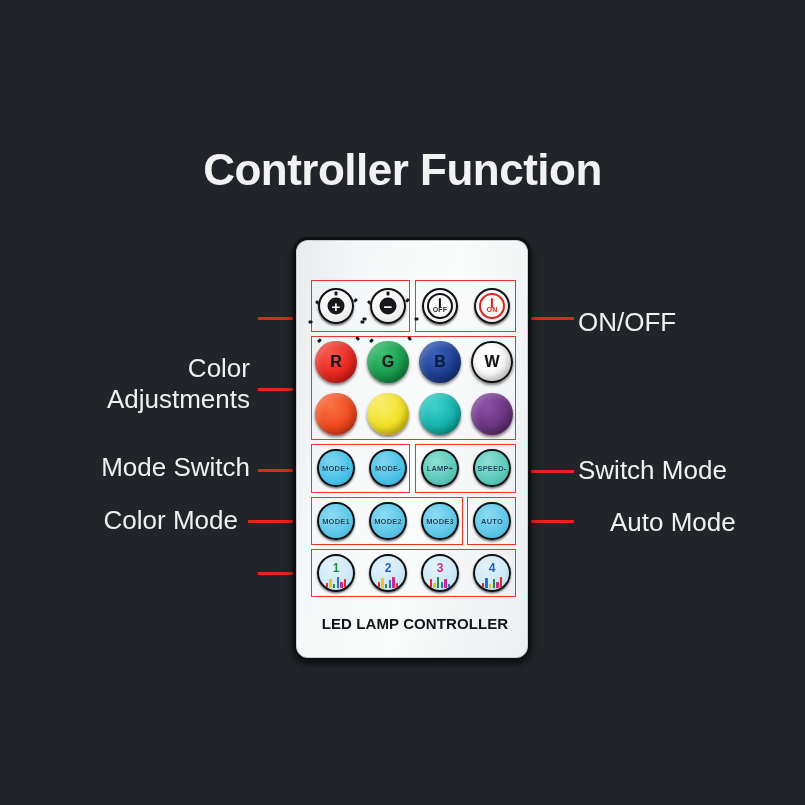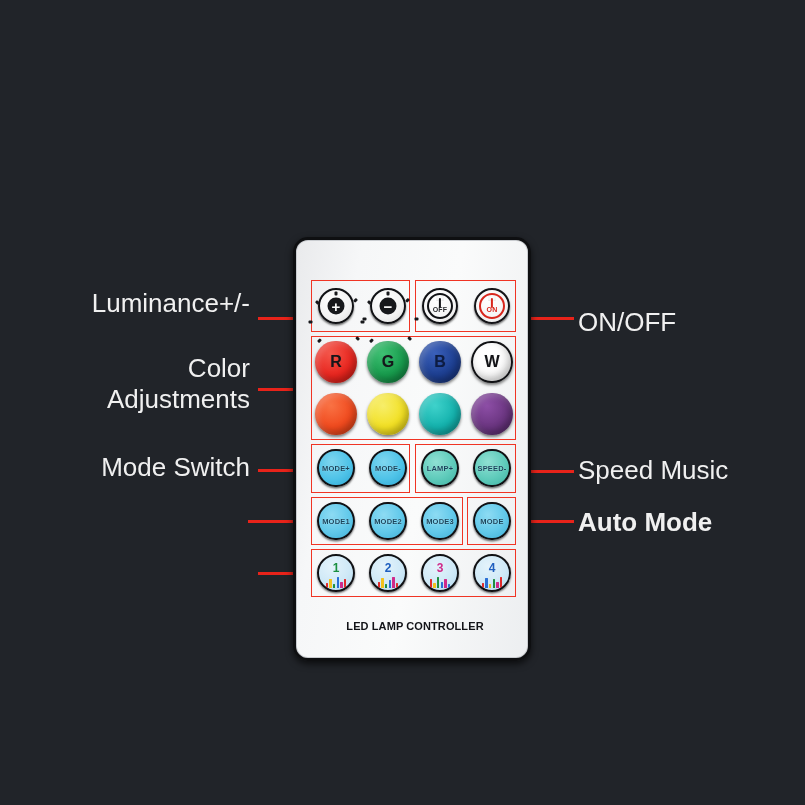--- a/index.html
+++ b/index.html
@@ -207,21 +207,21 @@
   .eq { display:flex; align-items:flex-end; gap:1.2px; height:13px; margin-top:1px; }
   .eq i { width: 2.4px; display:block; border-radius:.5px; }
 
   
   #brand {
     position: absolute;
     left: 0; bottom: 26px;
     width: 238px;
     text-align: center;
     color: #131418;
-    font-size: 11px;
+    font-size: 15px;
     font-weight: bold;
     letter-spacing: .1px;
     font-family: "Liberation Sans", sans-serif;
   }
 
   
   .lbl {
     position: absolute;
     color: #f0f0f0;
     font-size: 26px;
@@ -237,39 +237,40 @@
     position: absolute;
     height: 3px;
     background: #e8231a;
   }
 </style>
 </head>
 <body>
 
 <div id="stage">
 
-
-  <div class="lbl l" style="left:20px; top:288px; width:230px;">
-    <span>Luminance+/-</span>
-  </div>
+  <div id="title">Controller Function</div>
+
   <div class="lbl l" style="left:20px; top:353px; width:230px;">
     <div>Color</div>
     <div>Adjustments</div>
   </div>
   <div class="lbl l" style="left:20px; top:452px; width:230px;">
     <span>Mode Switch</span>
   </div>
+  <div class="lbl l" style="left:20px; top:505px; width:218px;">
+    <span>Color Mode</span>
+  </div>
 
   <div class="lbl r" style="left:578px; top:307px;">
     <span>ON/OFF</span>
   </div>
   <div class="lbl r" style="left:578px; top:455px;">
-    <span>Speed Music</span>
-  </div>
-  <div class="lbl r" style="left:578px; top:507px;font-weight:bold;">
+    <span>Switch Mode</span>
+  </div>
+  <div class="lbl r" style="left:610px; top:507px;">
     <span>Auto Mode</span>
   </div>
 
   <div class="lead" style="left:258px; top:317px; width:62px;"></div>
   <div class="lead" style="left:258px; top:388px; width:62px;"></div>
   <div class="lead" style="left:258px; top:469px; width:62px;"></div>
   <div class="lead" style="left:248px; top:520px; width:72px;"></div>
   <div class="lead" style="left:258px; top:572px; width:62px;"></div>
 
   <div class="lead" style="left:518px; top:317px; width:56px;"></div>
@@ -412,21 +413,21 @@
             <span>MODE2</span>
           </div>
         </div>
         <div class="cell">
           <div class="key mkey lblue">
             <span>MODE3</span>
           </div>
         </div>
         <div class="cell">
           <div class="key mkey lblue">
-            <span>MODE</span>
+            <span>AUTO</span>
           </div>
         </div>
       </div>
 
       <div class="row" style="top:274px;">
         <div class="cell">
           <div class="key mu">
             <span class="num" style="color:#1a8f3f;">1</span>
             <span class="eq">
               <i style="height:5px;background:#e02b2b;"></i>

